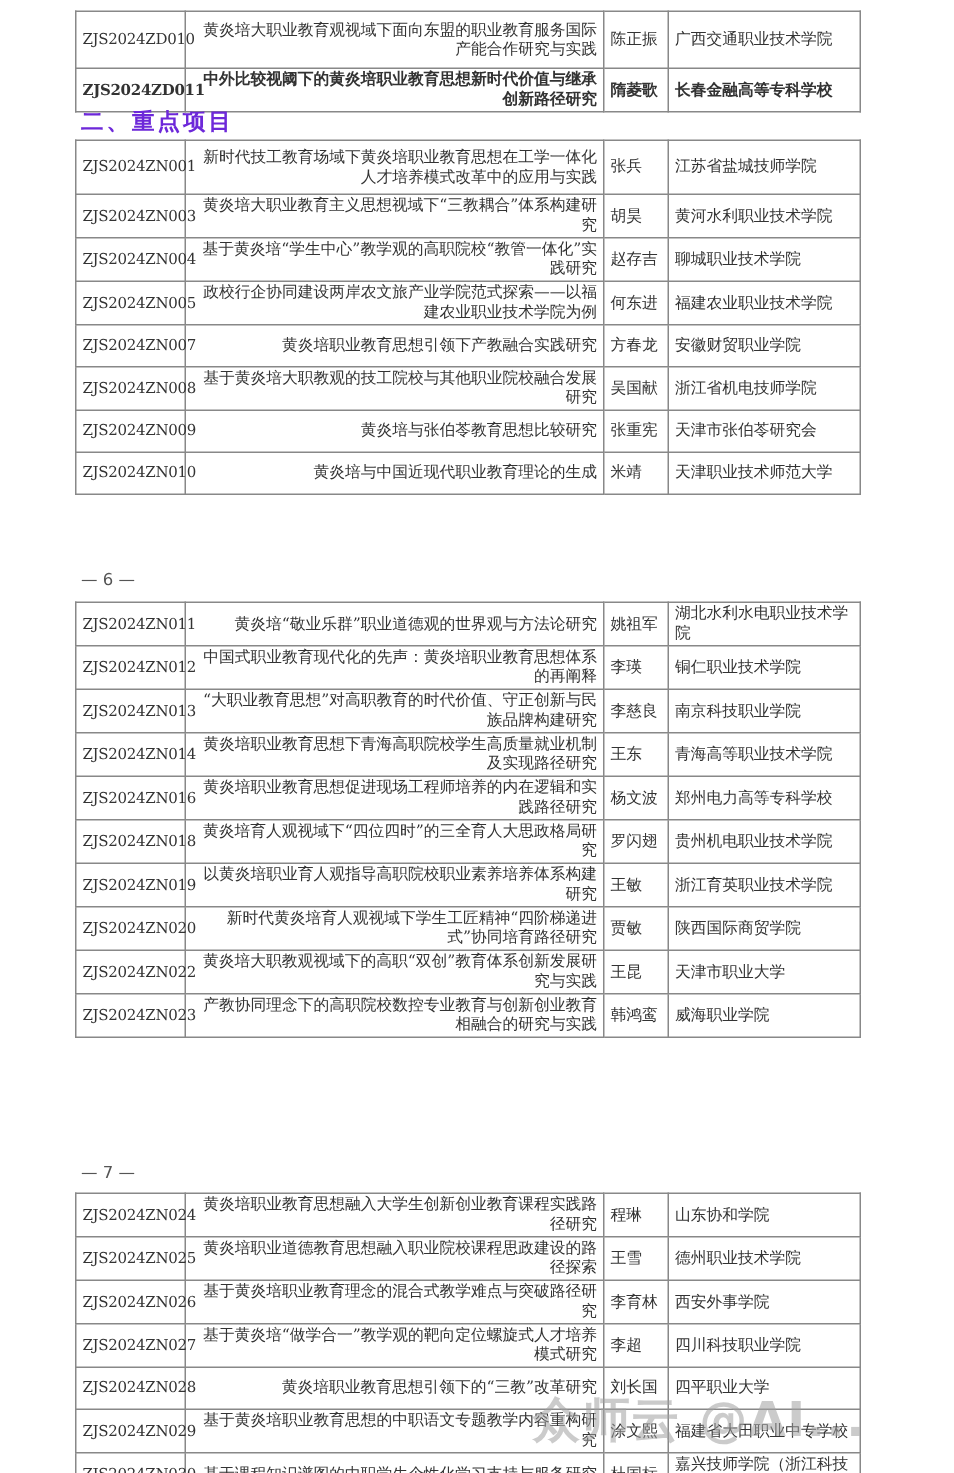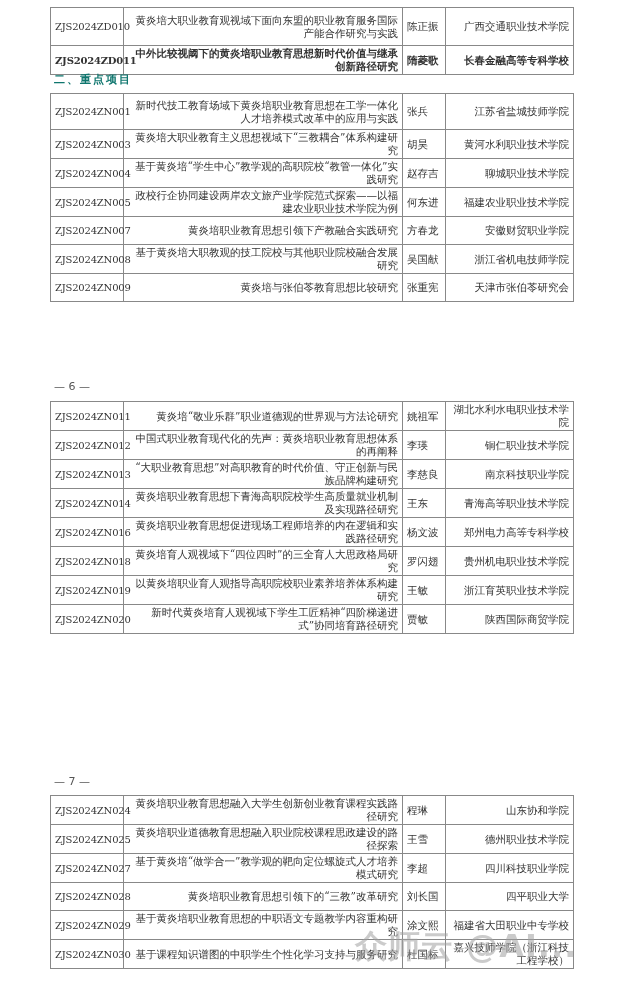--- a/index.html
+++ b/index.html
@@ -13,25 +13,25 @@
     table.grid {
       border-collapse: collapse; width: 524px; table-layout: fixed;
       font-size: 10.5px; line-height: 13px;
     }
     table.grid td {
       border: 1px solid #888; padding: 1px 4px; vertical-align: middle;
     }
     td.code { width: 64px; text-align: center; white-space: nowrap; font-size: 10px; padding: 1px 2px; letter-spacing: -0.2px; }
     td.title { width: 270px; text-align: right; }
     td.person { width: 34px; text-align: left; padding: 1px 2px; }
-    td.unit { text-align: right; }
+    td.unit { text-align: left; }
     .section-heading {
       position: absolute; left: 54px; top: 72px;
-      font-size: 11px; font-weight: bold; letter-spacing: 2px;
-      font-family: "DejaVu Sans", "Liberation Sans", sans-serif; color: #0f766e;
+      font-size: 15px; font-weight: bold; letter-spacing: 2px;
+      font-family: "DejaVu Sans", "Liberation Sans", sans-serif; color: #6d28d9;
     }
     .page-num {
       position: absolute; left: 54px; font-size: 11px; color: #555;
       font-family: "DejaVu Sans", "Liberation Sans", sans-serif;
     }
     .watermark {
       position: absolute; left: 355px; top: 925px;
       font-family: "DejaVu Sans", "Liberation Sans", sans-serif;
       font-size: 32px; color: rgba(160,160,160,0.55); font-weight: bold;
       letter-spacing: 1px; white-space: nowrap; pointer-events: none;
@@ -99,20 +99,26 @@
         <td class="title">基于黄炎培大职教观的技工院校与其他职业院校融合发展研究</td>
         <td class="person">吴国献</td>
         <td class="unit">浙江省机电技师学院</td>
       </tr>
       <tr style="height:28px;">
         <td class="code">ZJS2024ZN009</td>
         <td class="title">黄炎培与张伯苓教育思想比较研究</td>
         <td class="person">张重宪</td>
         <td class="unit">天津市张伯苓研究会</td>
       </tr>
+      <tr style="height:28px;">
+        <td class="code">ZJS2024ZN010</td>
+        <td class="title">黄炎培与中国近现代职业教育理论的生成</td>
+        <td class="person">米靖</td>
+        <td class="unit">天津职业技术师范大学</td>
+      </tr>
     </tbody>
   </table>
 </div>
 
 <div class="page-num" style="top:380px;">— 6 —</div>
 
 <div class="page-section" style="top:401px;">
   <table class="grid">
     <tbody>
       <tr style="height:28px;">
@@ -156,20 +162,32 @@
         <td class="title">以黄炎培职业育人观指导高职院校职业素养培养体系构建研究</td>
         <td class="person">王敏</td>
         <td class="unit">浙江育英职业技术学院</td>
       </tr>
       <tr style="height:28px;">
         <td class="code">ZJS2024ZN020</td>
         <td class="title">新时代黄炎培育人观视域下学生工匠精神“四阶梯递进式”协同培育路径研究</td>
         <td class="person">贾敏</td>
         <td class="unit">陕西国际商贸学院</td>
       </tr>
+      <tr style="height:28px;">
+        <td class="code">ZJS2024ZN022</td>
+        <td class="title">黄炎培大职教观视域下的高职“双创”教育体系创新发展研究与实践</td>
+        <td class="person">王昆</td>
+        <td class="unit">天津市职业大学</td>
+      </tr>
+      <tr style="height:28px;">
+        <td class="code">ZJS2024ZN023</td>
+        <td class="title">产教协同理念下的高职院校数控专业教育与创新创业教育相融合的研究与实践</td>
+        <td class="person">韩鸿鸾</td>
+        <td class="unit">威海职业学院</td>
+      </tr>
     </tbody>
   </table>
 </div>
 
 <div class="page-num" style="top:775px;">— 7 —</div>
 
 <div class="page-section" style="top:795px;">
   <table class="grid">
     <tbody>
       <tr style="height:28px;">
@@ -178,20 +196,26 @@
         <td class="person">程琳</td>
         <td class="unit">山东协和学院</td>
       </tr>
       <tr style="height:28px;">
         <td class="code">ZJS2024ZN025</td>
         <td class="title">黄炎培职业道德教育思想融入职业院校课程思政建设的路径探索</td>
         <td class="person">王雪</td>
         <td class="unit">德州职业技术学院</td>
       </tr>
       <tr style="height:28px;">
+        <td class="code">ZJS2024ZN026</td>
+        <td class="title">基于黄炎培职业教育理念的混合式教学难点与突破路径研究</td>
+        <td class="person">李育林</td>
+        <td class="unit">西安外事学院</td>
+      </tr>
+      <tr style="height:28px;">
         <td class="code">ZJS2024ZN027</td>
         <td class="title">基于黄炎培“做学合一”教学观的靶向定位螺旋式人才培养模式研究</td>
         <td class="person">李超</td>
         <td class="unit">四川科技职业学院</td>
       </tr>
       <tr style="height:28px;">
         <td class="code">ZJS2024ZN028</td>
         <td class="title">黄炎培职业教育思想引领下的“三教”改革研究</td>
         <td class="person">刘长国</td>
         <td class="unit">四平职业大学</td>

